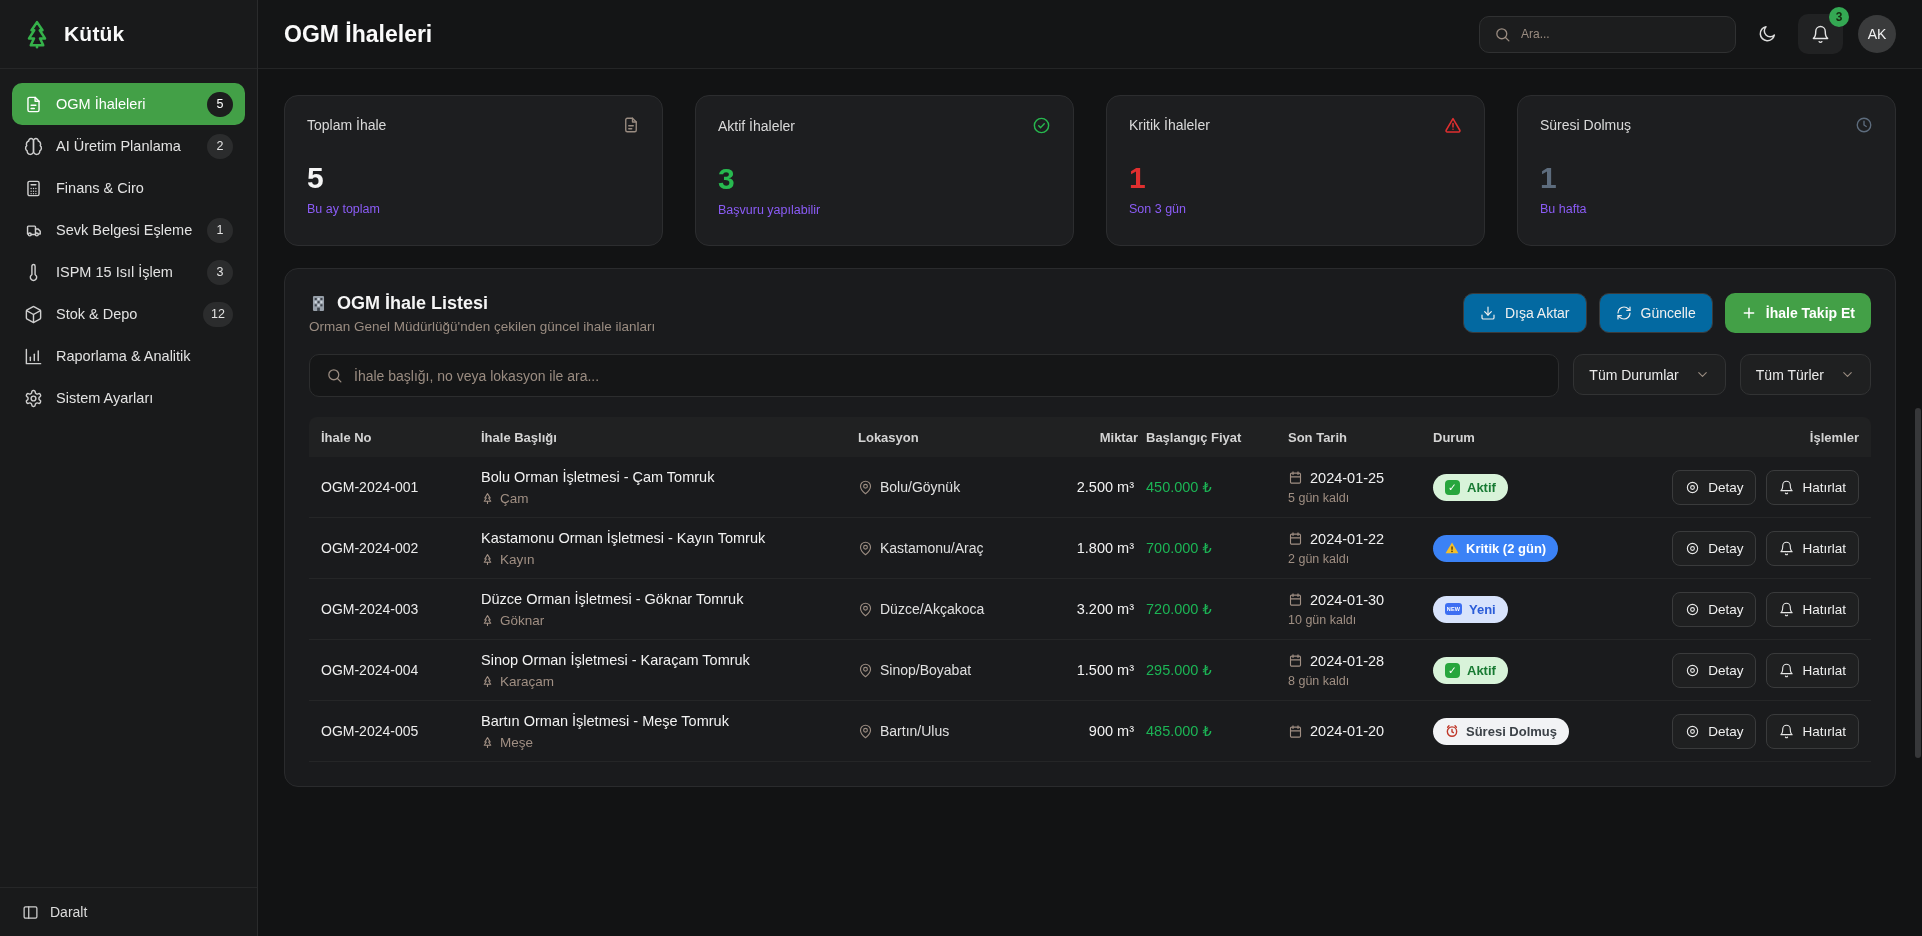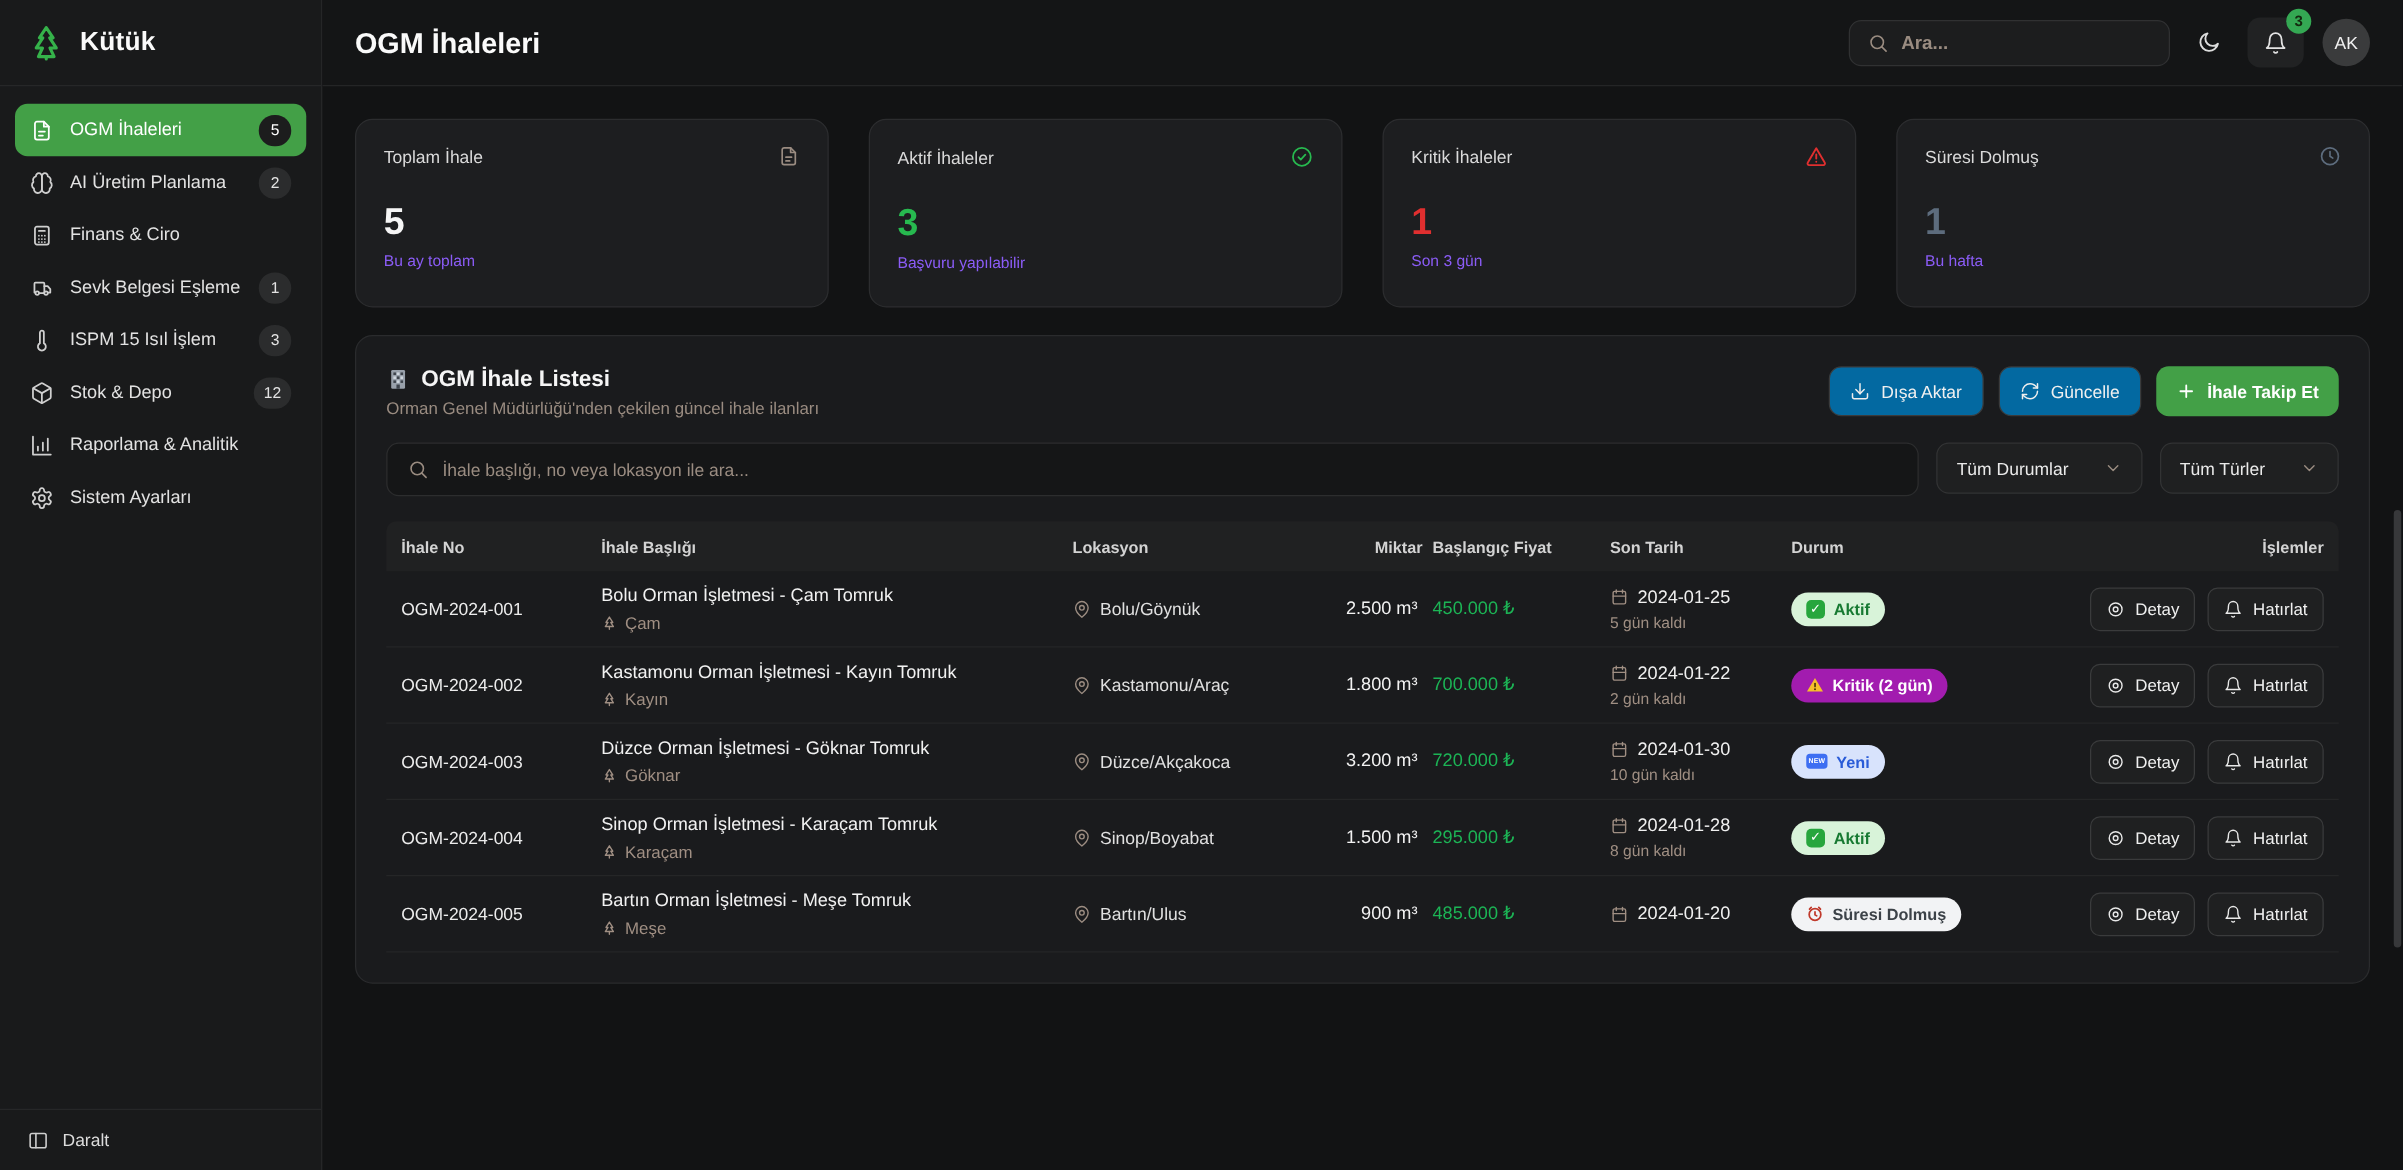--- a/index.html
+++ b/index.html
@@ -23,21 +23,21 @@
   .nav-item.active .ic { stroke:#ffffff; }
   .nav-item.active .nav-badge { background:#1c1d1d; color:#fff; }
   .collapse-row { margin-top:auto; border-top:1px solid #262728; height:49px; display:flex; align-items:center; gap:11px; padding:0 22px; color:#dcdcdc; font-size:14px; cursor:pointer; }
 
   
   .main { flex:1; display:flex; flex-direction:column; background:#121314; position:relative; }
   .topbar { height:69px; min-height:69px; background:#141516; border-bottom:1px solid #242526; display:flex; align-items:center; padding:0 26px; }
   .page-title { font-size:23px; font-weight:bold; color:#fafafa; }
   .topbar-right { margin-left:auto; display:flex; align-items:center; gap:15px; }
   .topsearch { width:257px; height:37px; background:#1c1d1e; border:1px solid #303132; border-radius:10px; display:flex; align-items:center; gap:10px; padding:0 14px; }
-  .topsearch input { flex:1; background:transparent; border:none; outline:none; color:#e5e5e5; font-size:15px; font-family:inherit;font-weight:bold; }
+  .topsearch input { flex:1; background:transparent; border:none; outline:none; color:#e5e5e5; font-size:12px; font-family:inherit; }
   .topsearch input::placeholder { color:#9a8c81; }
   .icon-btn { background:transparent; border:none; cursor:pointer; padding:6px; }
   .bell-btn { position:relative; width:45px; height:40px; background:#212223; border:none; border-radius:10px; display:flex; align-items:center; justify-content:center; cursor:pointer; }
   .notif-badge { position:absolute; top:-7px; right:-6px; width:20px; height:20px; border-radius:50%; background:#34a853; color:#14290f; font-size:12px; font-weight:bold; display:flex; align-items:center; justify-content:center; }
   .avatar { width:38px; height:38px; border-radius:50%; background:#3a3b3c; color:#f2f2f2; font-size:14px; font-weight:normal; display:flex; align-items:center; justify-content:center; cursor:pointer; }
 
   .content { flex:1; padding:26px; }
 
   
   .stats { display:grid; grid-template-columns:repeat(4,1fr); gap:32px; }
@@ -56,39 +56,39 @@
   .panel-sub { font-size:13.5px; color:#9a8c81; margin-top:5px; }
   .panel-actions { margin-left:auto; display:flex; gap:12px; }
   .btn { height:40px; border-radius:10px; display:flex; align-items:center; gap:9px; padding:0 16px; font-size:14px; font-family:inherit; cursor:pointer; }
   .btn-ghost { background:#0369a1; border:1px solid #3a3b3c; color:#f0f0f0; }
   .btn-primary { background:#43a047; border:none; color:#ffffff; font-weight:600; }
 
   .toolbar { margin-top:20px; display:flex; gap:14px; }
   .list-search { flex:1; height:43px; background:#151617; border:1px solid #2c2d2e; border-radius:10px; display:flex; align-items:center; gap:11px; padding:0 16px; }
   .list-search input { flex:1; background:transparent; border:none; outline:none; color:#e6e6e6; font-size:14px; font-family:inherit; }
   .list-search input::placeholder { color:#9a8c81; }
-  .select { height:41px; background:#1f2021; border:1px solid #323334; border-radius:10px; display:flex; align-items:center; gap:28px; padding:0 15px; font-size:14px; color:#eaeaea; cursor:pointer; }
+  .select { height:41px; background:#1f2021; border:1px solid #323334; border-radius:10px; display:flex; align-items:center; gap:16px; padding:0 15px; font-size:14px; color:#eaeaea; cursor:pointer; }
 
   
   .table { margin-top:20px; }
   .tgrid { display:grid; grid-template-columns:160px 1fr 180px 100px 150px 145px 232px 194px; padding:0 12px; align-items:center; }
   .thead { height:40px; background:#202122; border-radius:8px 8px 0 0; color:#d3d3d3; font-size:13px; font-weight:600; }
   .th-right { text-align:right; }
   .trow { min-height:61px; border-bottom:1px solid #252627; }
   .cell-no { font-size:14px; color:#ececec; }
   .cell-title { font-size:14.5px; color:#f2f2f2; font-weight:500; }
   .cell-species { display:flex; align-items:center; gap:6px; margin-top:6px; font-size:13.5px; color:#a08f83; }
   .cell-loc { display:flex; align-items:center; gap:7px; font-size:14px; color:#e0e0e0; }
   .cell-qty { text-align:right; font-size:14.5px; color:#f2f2f2; padding-right:4px; }
   .cell-price { font-size:14.5px; color:#1cb455; font-weight:500; padding-left:8px; }
   .cell-date-row { display:flex; align-items:center; gap:7px; font-size:14.5px; color:#f0f0f0; }
   .cell-days { font-size:12.5px; color:#a08f83; margin-top:5px; min-height:13px; }
   .status-badge { display:inline-flex; align-items:center; gap:7px; padding:6px 12px; border-radius:999px; font-size:13px; font-weight:600; }
   .st-aktif { background:#d8f3d9; color:#177a32; }
-  .st-kritik { background:#a21caf; color:#ffffff; }
+  .st-kritik { background:#3b82f6; color:#ffffff; }
   .st-yeni { background:#d8e3fc; color:#2a5cd8; }
   .st-dolmus { background:#f2f3f5; color:#3c4248; }
   .cell-actions { display:flex; justify-content:flex-end; gap:10px; }
   .row-btn { height:35px; border-radius:8px; background:#1f2021; border:1px solid #3a3b3c; color:#f0f0f0; font-size:13.5px; font-family:inherit; display:flex; align-items:center; gap:8px; padding:0 12px; cursor:pointer; }
 
   
   .bic { display:inline-flex; align-items:center; justify-content:center; flex:none; }
   .bic-check { width:15px; height:15px; background:#27a63d; border-radius:4px; color:#fff; font-size:10.5px; font-weight:bold; }
   .bic-new { width:17px; height:12px; background:#3d6ef2; border-radius:3px; color:#fff; font-size:5.5px; font-weight:bold; letter-spacing:.2px; }
 

